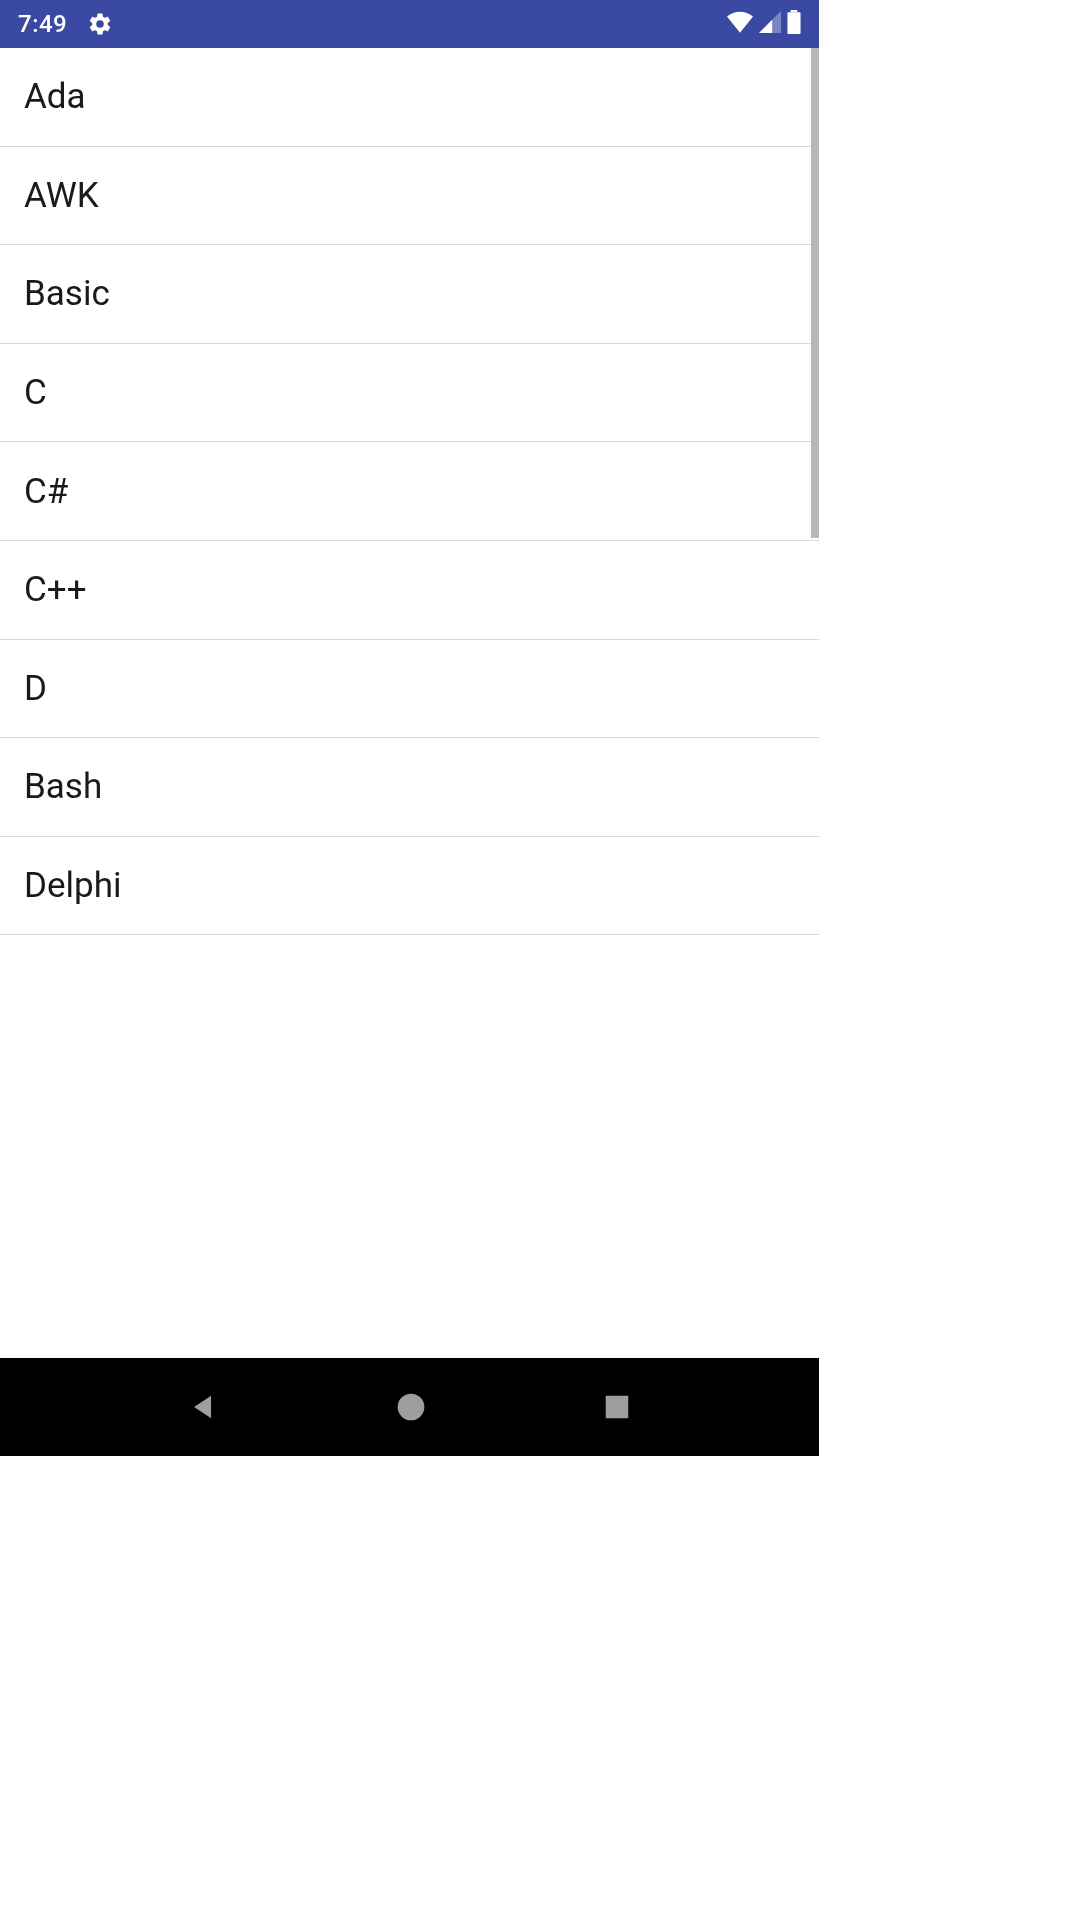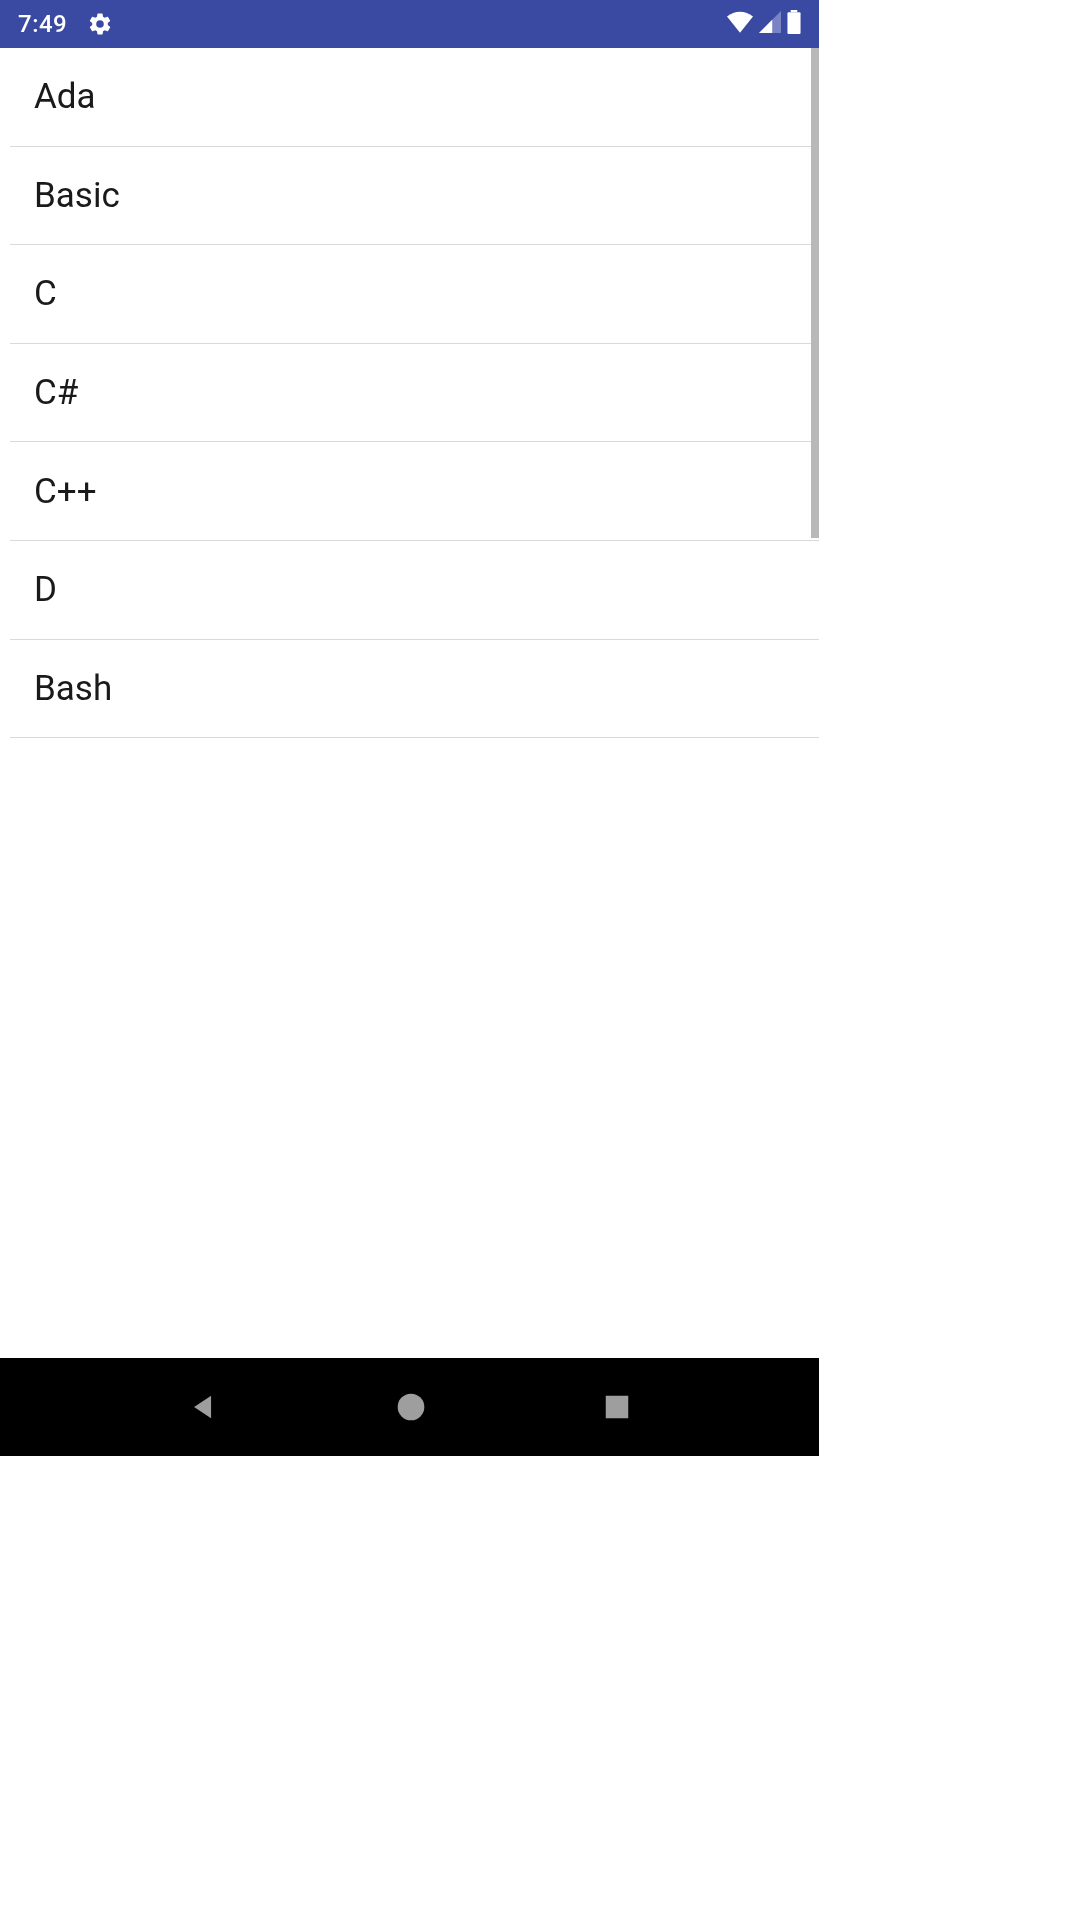--- a/index.html
+++ b/index.html
@@ -7,21 +7,21 @@
 
     
     .status-bar { height:48px; background:#3a4aa3; display:flex; align-items:center; justify-content:space-between; padding:0 18px; color:#fff; }
     .status-left { display:flex; align-items:center; gap:20px; }
     .clock { font-size:24px; font-weight:500; letter-spacing:0.5px; }
     .gear-icon svg { width:26px; height:26px; display:block; }
     .status-right { display:flex; align-items:center; gap:6px; }
 
     
     .list { background:#fff; height:1310px; overflow:hidden; position:relative; }
-    .list-item { height:98.6px; display:flex; align-items:center; padding:0 24px; border-bottom:1px solid #d9d9d9;margin-left:10px; }
+    .list-item { height:98.6px; display:flex; align-items:center; padding:0 24px; border-bottom:1px solid #d9d9d9; }
     .list-item-label { font-size:35px; color:#1a1a1a; font-weight:400; }
     .fast-scroll { position:absolute; right:0; top:0; width:8px; height:490px; background:#b8b8b8; border-radius:0; }
 
     
     .nav-bar { height:98px; background:#000; display:flex; align-items:center; justify-content:space-around; padding:0 100px; }
     .nav-btn svg { display:block; }
   </style>
 </head>
 <body>
 
@@ -55,36 +55,42 @@
   </div>
 </div>
 
 <div class="list">
   <div class="fast-scroll"></div>
 
   <div class="list-item">
     <span class="list-item-label">Ada</span>
   </div>
   <div class="list-item">
+    <span class="list-item-label">AWK</span>
+  </div>
+  <div class="list-item">
     <span class="list-item-label">Basic</span>
   </div>
   <div class="list-item">
     <span class="list-item-label">C</span>
   </div>
   <div class="list-item">
     <span class="list-item-label">C#</span>
   </div>
   <div class="list-item">
     <span class="list-item-label">C++</span>
   </div>
   <div class="list-item">
     <span class="list-item-label">D</span>
   </div>
   <div class="list-item">
     <span class="list-item-label">Bash</span>
+  </div>
+  <div class="list-item">
+    <span class="list-item-label">Delphi</span>
   </div>
 </div>
 
 <div class="nav-bar">
   <span class="nav-btn">
     <svg width="34" height="34" viewBox="0 0 24 24">
         <path fill="#9e9e9e" d="M17 4 L17 20 L5 12 Z"></path>
       </svg>
   </span>
   <span class="nav-btn">

